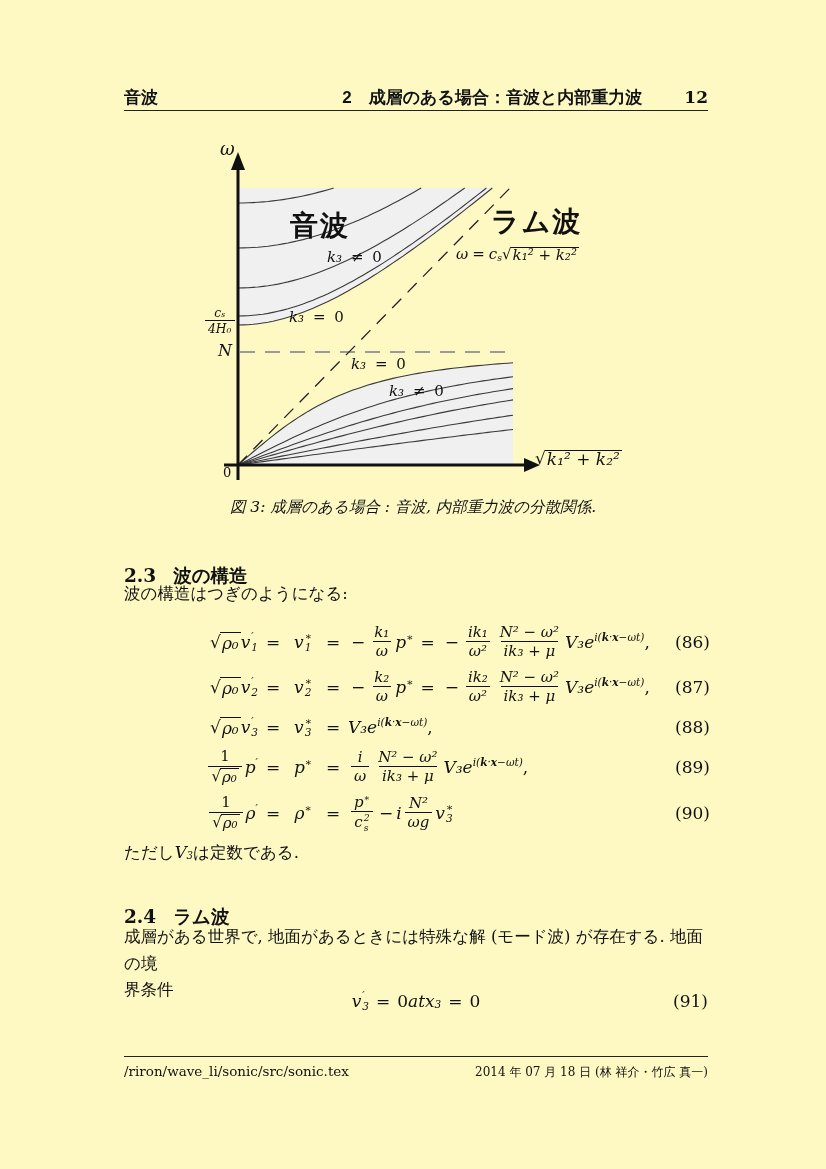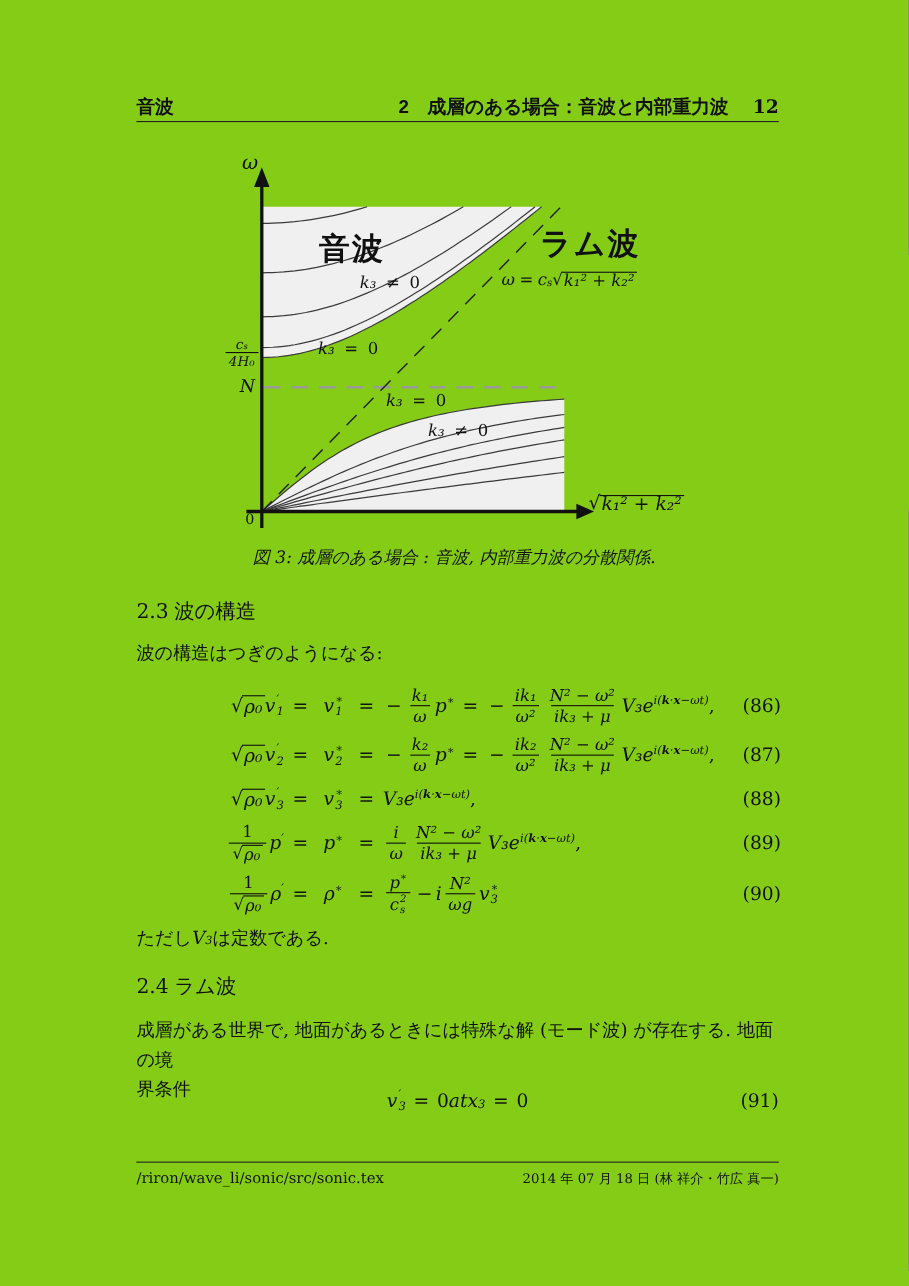--- a/index.html
+++ b/index.html
@@ -1,34 +1,34 @@
 <!DOCTYPE html>
 <html><head>
 <meta charset="utf-8">
 <style>
   html,body{margin:0;padding:0;background:#888;}
-  #page{position:relative;width:826px;height:1169px;background:#84cc16;margin:0 auto;
+  #page{position:relative;width:826px;height:1169px;background:#fef9c3;margin:0 auto;
         font-family:"DejaVu Serif","Liberation Serif",serif;color:#111;overflow:hidden;}
   
   .header{position:absolute;top:86px;left:124px;width:584px;display:flex;align-items:baseline;font-size:17px;}
   .header .left{font-family:"Liberation Sans",sans-serif;font-weight:600;}
   .header .spacer{flex:1;}
   .header .center{font-family:"Liberation Sans",sans-serif;font-weight:600;}
-  .header .page{margin-left:22px;font-weight:700;}
+  .header .page{margin-left:42px;font-weight:700;}
   .hrule{position:absolute;top:110px;left:124px;width:584px;height:0;border-top:1.4px solid #222;}
   
   .fig{position:absolute;top:140px;left:190px;width:445px;height:352px;}
   .fig svg{position:absolute;top:0;left:0;}
   .figlbl{position:absolute;white-space:nowrap;line-height:1;}
   .cjk-big{font-family:"Liberation Sans",sans-serif;font-weight:700;font-size:28px;letter-spacing:2px;color:#111;}
   .mathlbl{font-size:15px;font-style:italic;}
   .mathlbl .rel{margin:0 4px;}
   .caption{position:absolute;top:497px;left:0;width:826px;text-align:center;font-size:15.5px;font-style:italic;}
   
-  .heading{position:absolute;left:124px;display:flex;align-items:baseline;gap:5px;font-size:18.5px;font-weight:400;}
+  .heading{position:absolute;left:124px;display:flex;align-items:baseline;gap:17px;font-size:18.5px;font-weight:700;margin-top:20px;}
   .heading .htitle{font-family:"Liberation Sans",sans-serif;}
   .para{position:absolute;left:124px;width:584px;font-size:16.5px;line-height:26.5px;}
   
   .eqs{position:absolute;top:619px;left:206px;width:504px;font-size:17px;}
   .eqrow{display:grid;grid-template-columns:52px 30px 30px 30px 1fr 50px;align-items:center;}
   .eqrow .cell{display:flex;align-items:center;}
   .eqrow .lhs{justify-self:end;}
   .eqrow .eqsign{justify-self:center;font-style:normal;}
   .eqrow .mid{justify-self:center;}
   .eqrow .rhs{justify-self:start;}

